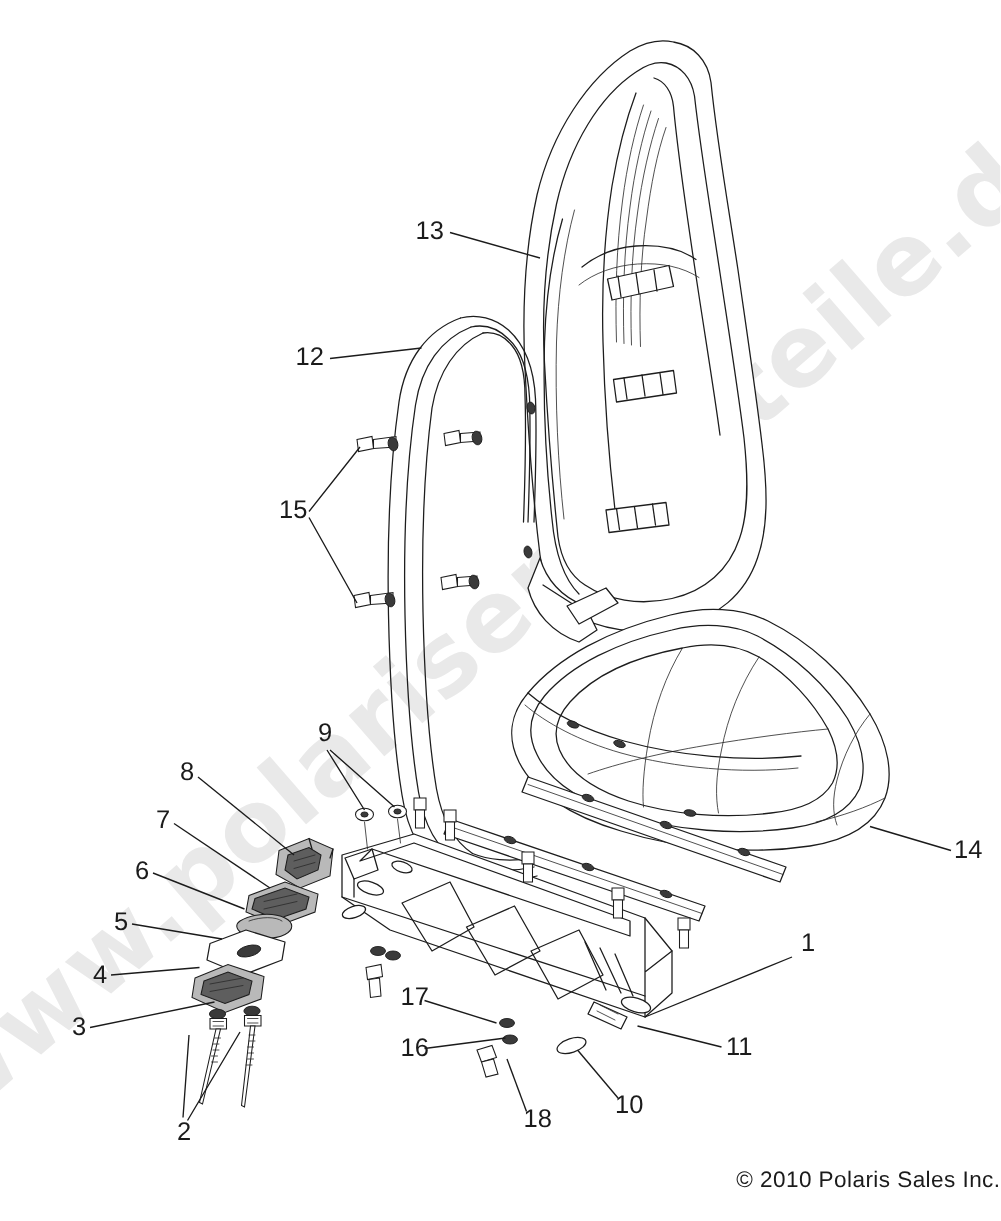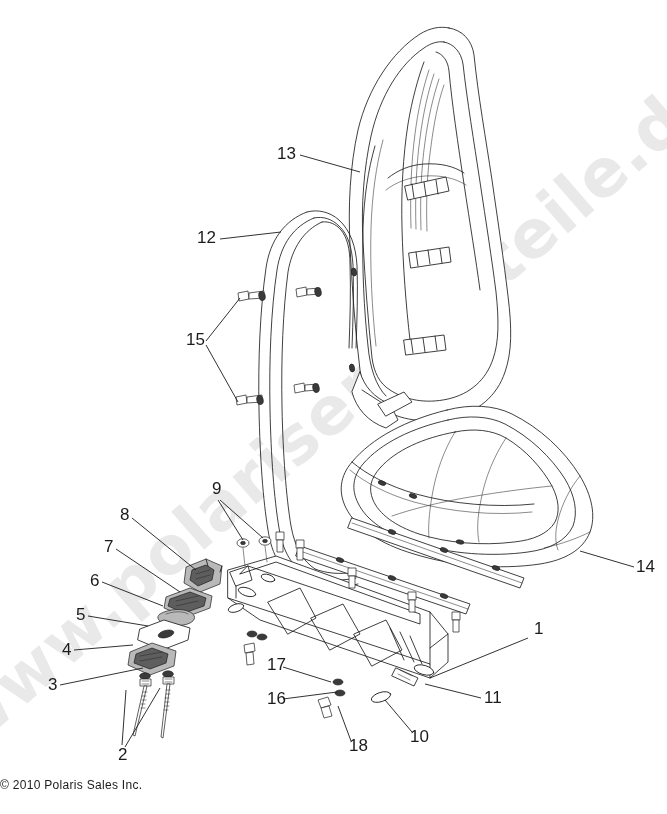--- a/index.html
+++ b/index.html
@@ -88,23 +88,23 @@
   .fast-dark {
     stroke: #1d1d1d;
     fill: #3a3a3a;
     stroke-width: 0.6;
   }
   #footer {
     position: absolute;
     left: 0;
     top: 778px;
     width: 667px;
-    text-align: left;
+    text-align: right;
     font-family: "Liberation Sans", sans-serif;
-    font-size: 12px;
+    font-size: 15px;
     color: #1b1b1b;
     letter-spacing: 0.3px;
   }
 </style>
 </head>
 <body>
 
 <div id="sheet">
 
   <div class="layer" id="watermark-layer">

